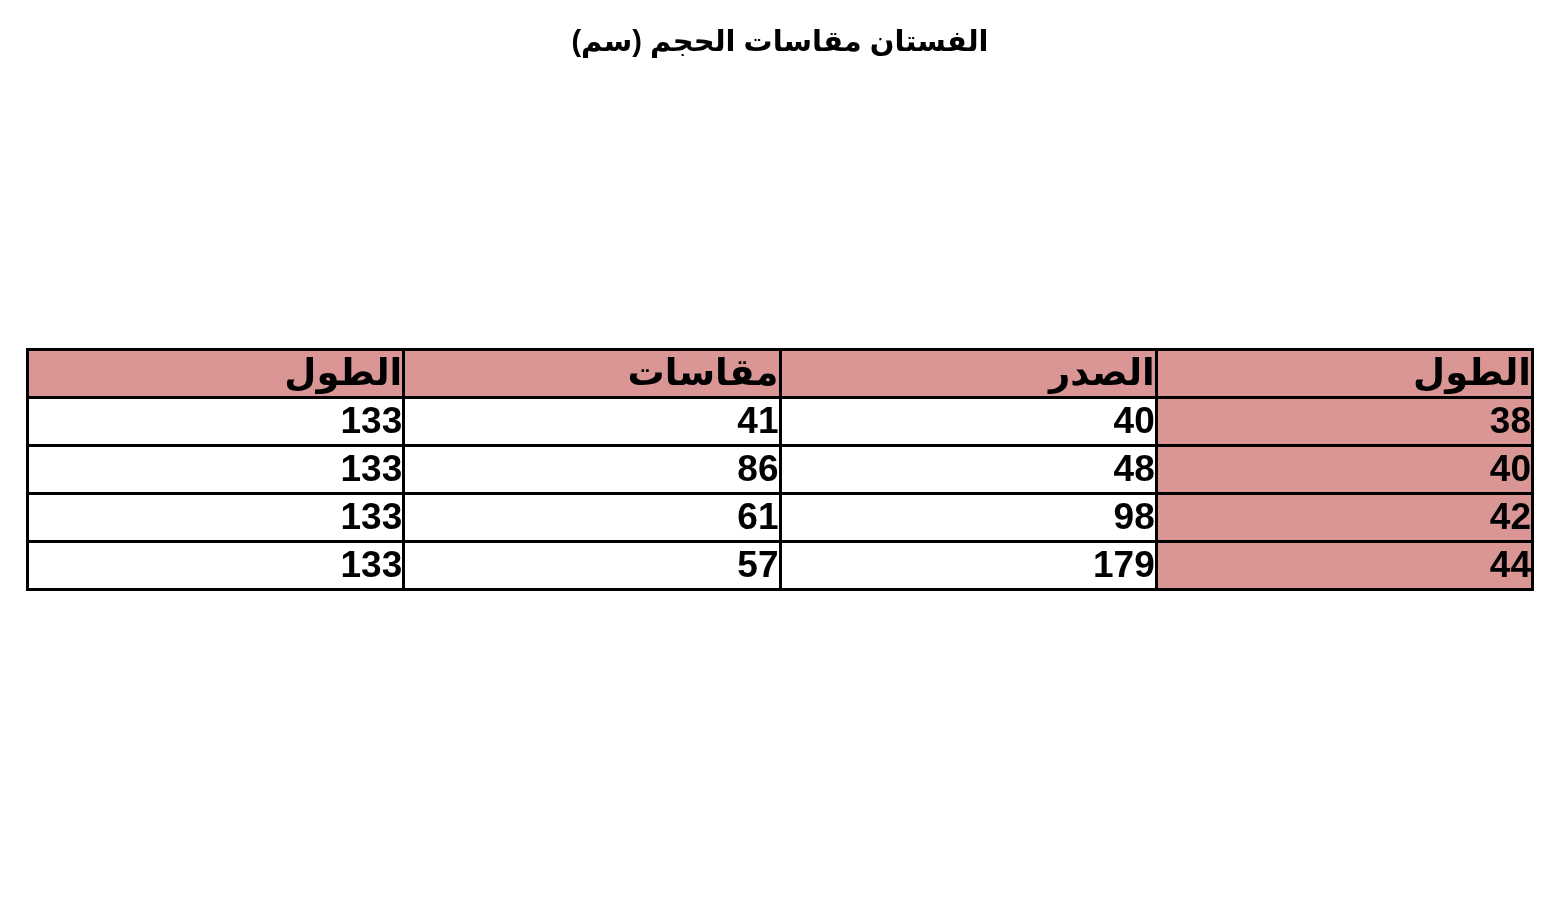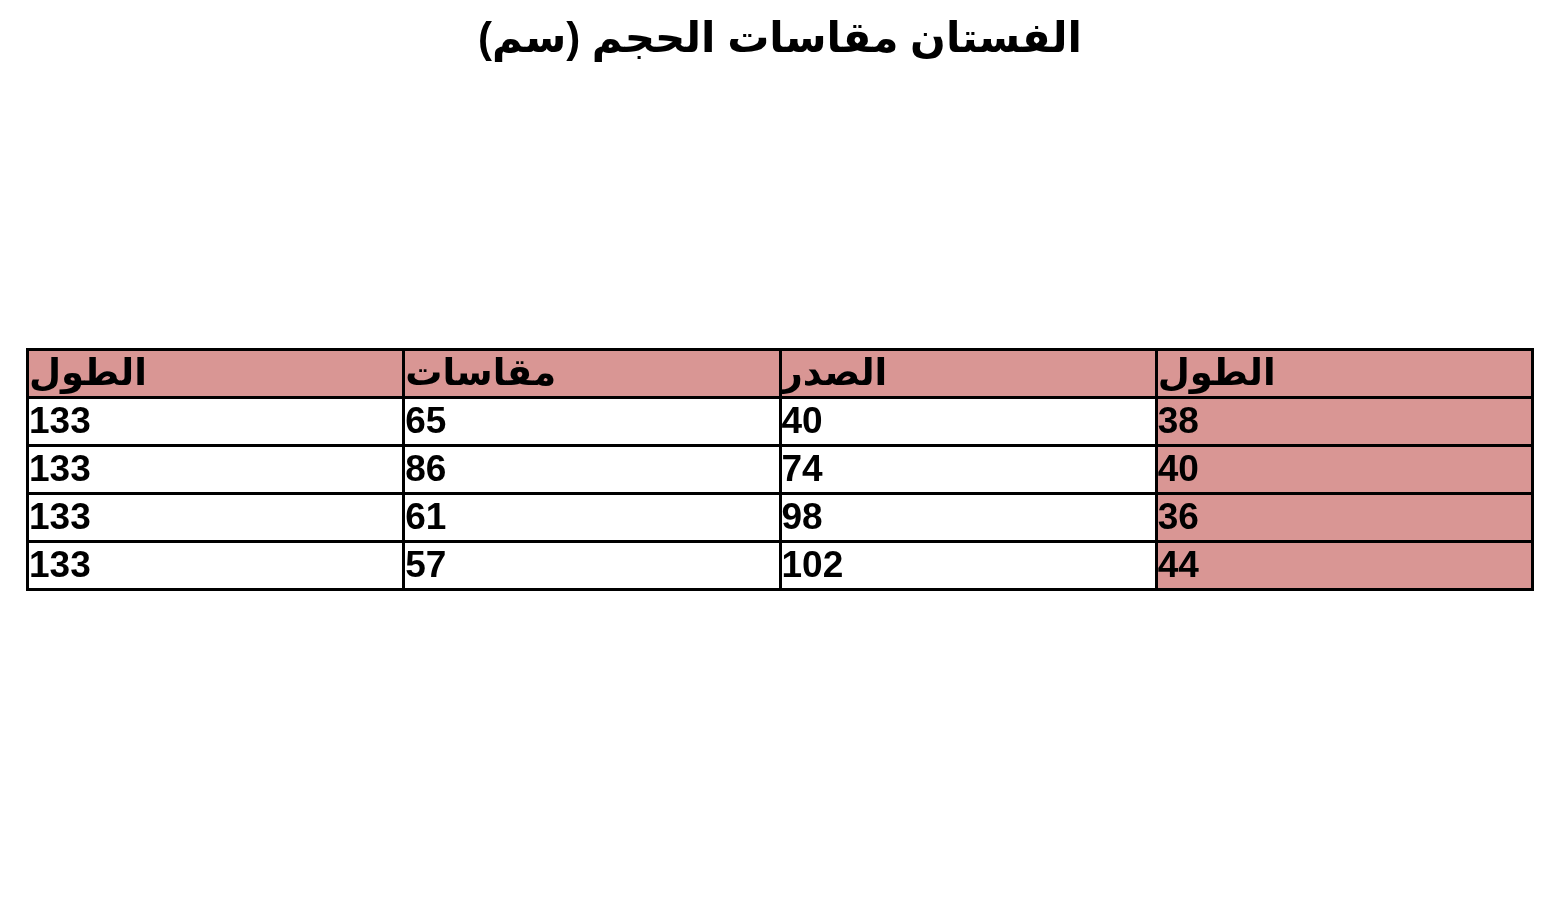--- a/index.html
+++ b/index.html
@@ -19,44 +19,44 @@
   }
   .stage {
     position: relative;
     width: 1560px;
     height: 904px;
     background: var(--background);
     overflow: hidden;
   }
   .title {
     position: absolute;
-    top: 8px;
+    top: 20px;
     left: 0;
     width: 100%;
     text-align: center;
     direction: rtl;
-    font-size: 42px;
+    font-size: 29px;
     font-weight: 700;
     line-height: 1.45;
     color: var(--text);
   }
   table.size-chart {
     position: absolute;
     left: 26px;
     top: 348px;
     width: 1508px;
     border-collapse: collapse;
     table-layout: fixed;
     direction: rtl;
   }
   table.size-chart th,
   table.size-chart td {
     border: 3px solid var(--border);
     height: 48px;
-    text-align: left;
+    text-align: right;
     vertical-align: middle;
     font-weight: 700;
     font-size: 37px;
     line-height: 1.1;
     padding: 0;
     background: var(--background);
     color: var(--text);
   }
   table.size-chart th {
     background: var(--header-bg);
@@ -78,37 +78,37 @@
         <th>الطول</th>
         <th>الصدر</th>
         <th>مقاسات</th>
         <th>الطول</th>
       </tr>
     </thead>
     <tbody>
       <tr>
         <td class="size-col">38</td>
         <td>40</td>
-        <td>65</td>
+        <td>41</td>
         <td>133</td>
       </tr>
       <tr>
         <td class="size-col">40</td>
-        <td>74</td>
+        <td>48</td>
         <td>86</td>
         <td>133</td>
       </tr>
       <tr>
-        <td class="size-col">36</td>
+        <td class="size-col">42</td>
         <td>98</td>
         <td>61</td>
         <td>133</td>
       </tr>
       <tr>
         <td class="size-col">44</td>
-        <td>102</td>
+        <td>179</td>
         <td>57</td>
         <td>133</td>
       </tr>
     </tbody>
   </table>
 
 </div>
 
 </body></html>

